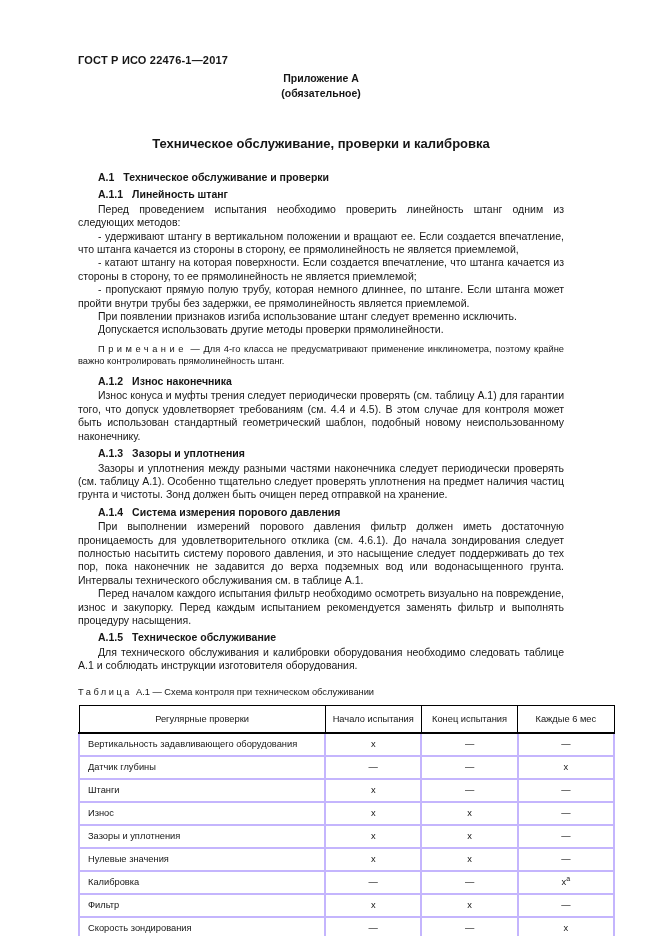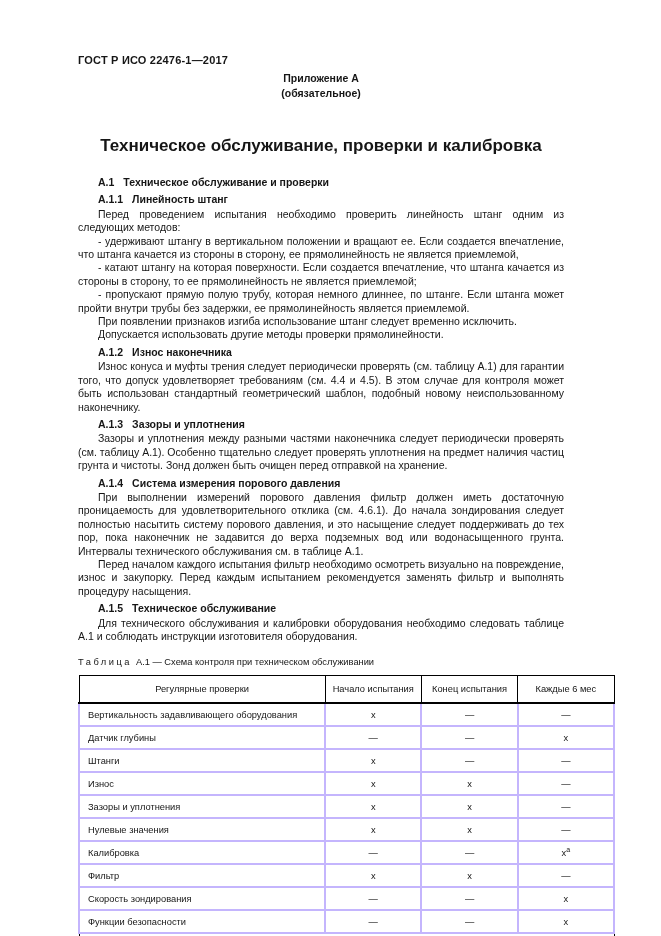--- a/index.html
+++ b/index.html
@@ -4,21 +4,21 @@
 <style>
   html,body{margin:0;padding:0;}
   body{
     width:661px;height:936px;background:#ffffff;
     font-family:"Liberation Sans",sans-serif;color:#161616;
     overflow:hidden;
   }
   .page{box-sizing:border-box;width:606px;height:936px;padding:54px 42px 0 78px;}
   .doc-number{font-size:11px;font-weight:bold;letter-spacing:.2px;}
   .appendix{text-align:center;font-weight:bold;font-size:10.5px;line-height:14.5px;margin-top:5px;}
-  .title{text-align:center;font-weight:bold;font-size:17px;margin:36px 0 20px;}
+  .title{text-align:center;font-weight:bold;font-size:13px;margin:36px 0 20px;}
   .h{font-weight:bold;font-size:10.5px;line-height:13.4px;margin:4px 0 1px;text-indent:20px;}
   .h .ht{margin-left:9px;}
   .body-p{font-size:10.5px;line-height:13.4px;margin:0;text-align:justify;text-indent:20px;}
   .note{font-size:9.3px;line-height:12.6px;margin:6px 0 7px;text-align:justify;text-indent:20px;}
   .note-label{letter-spacing:3.5px;}
   .tcaption{font-size:9.3px;margin:14px 0 8px;}
   .tcap-label{letter-spacing:2.5px;margin-right:4px;}
   table.ctl{width:537px;border-collapse:collapse;margin-top:5px;font-size:9.3px;border:1.5px solid #000;}
   table.ctl th{border:1px solid #000;border-bottom:2px solid #000;font-weight:normal;text-align:center;padding:8px 4px;}
   table.ctl td{border:2px solid #c4b5fd;text-align:center;height:19px;padding:1px 4px;}
@@ -42,20 +42,21 @@
 
   <p class="h"><span>А.1</span><span class="ht">Техническое обслуживание и проверки</span></p>
 
   <p class="h"><span>А.1.1</span><span class="ht">Линейность штанг</span></p>
   <p class="body-p">Перед проведением испытания необходимо проверить линейность штанг одним из следующих методов:</p>
   <p class="body-p">- удерживают штангу в вертикальном положении и вращают ее. Если создается впечатление, что штанга качается из стороны в сторону, ее прямолинейность не является приемлемой,</p>
   <p class="body-p">- катают штангу на которая поверхности. Если создается впечатление, что штанга качается из стороны в сторону, то ее прямолинейность не является приемлемой;</p>
   <p class="body-p">- пропускают прямую полую трубу, которая немного длиннее, по штанге. Если штанга может пройти внутри трубы без задержки, ее прямолинейность является приемлемой.</p>
   <p class="body-p">При появлении признаков изгиба использование штанг следует временно исключить.</p>
   <p class="body-p">Допускается использовать другие методы проверки прямолинейности.</p>
+  <p class="note"><span class="note-label">Примечание</span> <span>— Для 4-го класса не предусматривают применение инклинометра, поэтому крайне важно контролировать прямолинейность штанг.</span></p>
 
   <p class="h"><span>А.1.2</span><span class="ht">Износ наконечника</span></p>
   <p class="body-p">Износ конуса и муфты трения следует периодически проверять (см. таблицу А.1) для гарантии того, что допуск удовлетворяет требованиям (см. 4.4 и 4.5). В этом случае для контроля может быть использован стандартный геометрический шаблон, подобный новому неиспользованному наконечнику.</p>
 
   <p class="h"><span>А.1.3</span><span class="ht">Зазоры и уплотнения</span></p>
   <p class="body-p">Зазоры и уплотнения между разными частями наконечника следует периодически проверять (см. таблицу А.1). Особенно тщательно следует проверять уплотнения на предмет наличия частиц грунта и чистоты. Зонд должен быть очищен перед отправкой на хранение.</p>
 
   <p class="h"><span>А.1.4</span><span class="ht">Система измерения порового давления</span></p>
   <p class="body-p">При выполнении измерений порового давления фильтр должен иметь достаточную проницаемость для удовлетворительного отклика (см. 4.6.1). До начала зондирования следует полностью насытить систему порового давления, и это насыщение следует поддерживать до тех пор, пока наконечник не задавится до верха подземных вод или водонасыщенного грунта. Интервалы технического обслуживания см. в таблице А.1.</p>
   <p class="body-p">Перед началом каждого испытания фильтр необходимо осмотреть визуально на повреждение, износ и закупорку. Перед каждым испытанием рекомендуется заменять фильтр и выполнять процедуру насыщения.</p>

